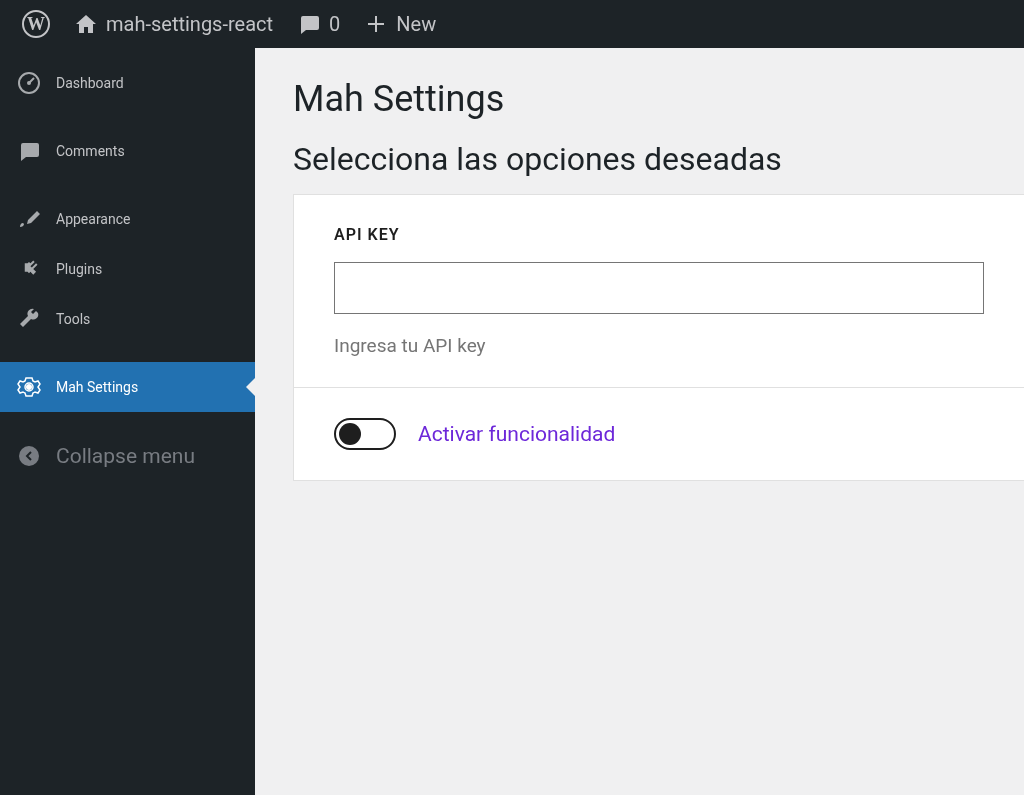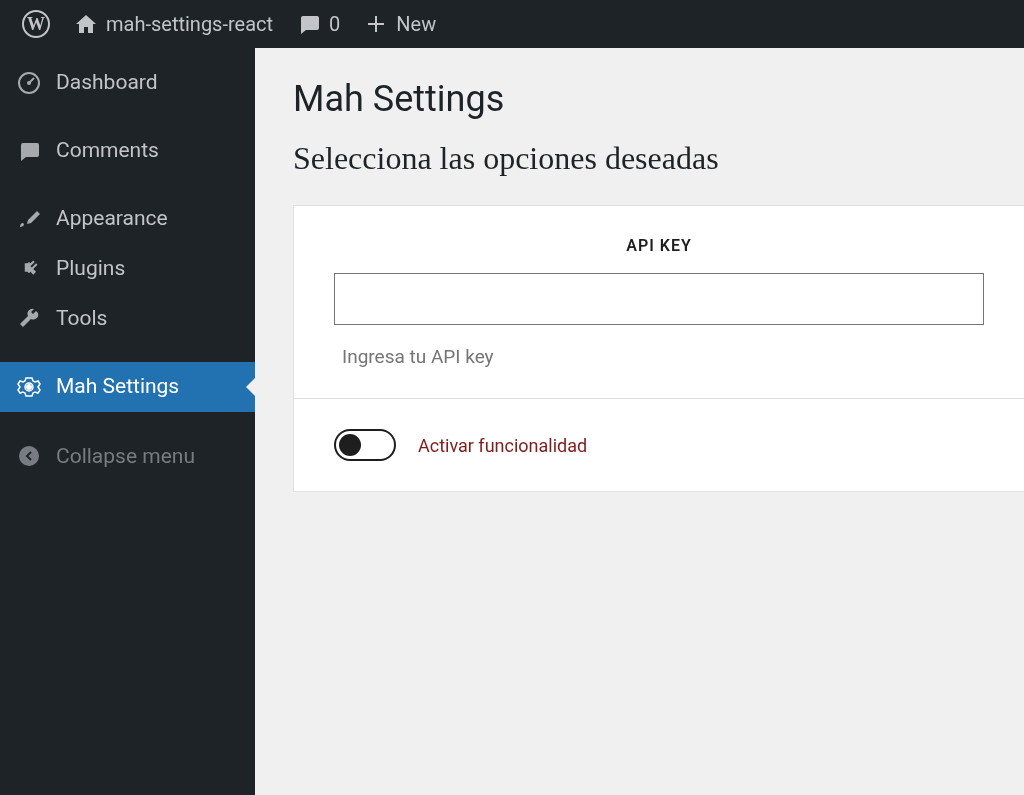--- a/index.html
+++ b/index.html
@@ -65,25 +65,25 @@
       background: #1d2327;
       color: #c3c4c7;
       flex-shrink: 0;
       padding-top: 10px;
     }
     .separator {
       height: 18px;
     }
     .menu-item {
       display: flex;
-      align-items: flex-start;
+      align-items: center;
       padding: 12px 16px;
       gap: 14px;
       cursor: pointer;
-      font-size: 21px;
+      font-size: 14px;
       position: relative;
     }
     .menu-item.active {
       background: #2271b1;
       color: #fff;
     }
     .menu-item.active::after {
       content: '';
       position: absolute;
       right: -1px;
@@ -125,56 +125,53 @@
     .page-title {
       font-size: 36px;
       font-weight: 400;
       color: #1d2327;
       margin-bottom: 20px;
     }
     .subtitle {
       font-size: 32px;
       font-weight: 400;
       color: #1d2327;
-      margin-bottom: 28px;
-      font-family: Liberation Serif, serif;
+      margin-bottom: 16px;
     }
     .panel {
       background: #fff;
       border: 1px solid #e0e0e0;
       border-right: none;
     }
     .panel-body {
       padding: 30px 40px;
     }
     .panel-body.bordered {
       border-top: 1px solid #e0e0e0;
     }
     .field-label {
       font-size: 16px;
       font-weight: 600;
       letter-spacing: 1px;
       color: #1e1e1e;
       margin-bottom: 18px;
       text-transform: uppercase;
-      text-align: center;
     }
     .text-input {
       width: 100%;
       height: 52px;
       border: 1px solid #757575;
       padding: 0 14px;
       font-size: 18px;
       background: #fff;
     }
     .help-text {
       margin-top: 20px;
       font-size: 19px;
       color: #757575;
-      margin-left: 8px;
     }
     .toggle-row {
       display: flex;
       align-items: center;
       gap: 22px;
     }
     .toggle {
       width: 62px;
       height: 32px;
       border: 2px solid #1e1e1e;
@@ -186,22 +183,22 @@
     .toggle-knob {
       width: 22px;
       height: 22px;
       background: #1e1e1e;
       border-radius: 50%;
       position: absolute;
       top: 3px;
       left: 3px;
     }
     .toggle-label {
-      font-size: 18px;
-      color: #7f1d1d;
+      font-size: 21px;
+      color: #6d28d9;
     }
   </style>
 </head>
 <body>
 
 <div class="top-bar">
   <div class="top-bar-item">
     <span class="wp-logo">W</span>
   </div>
   <div class="top-bar-item">

